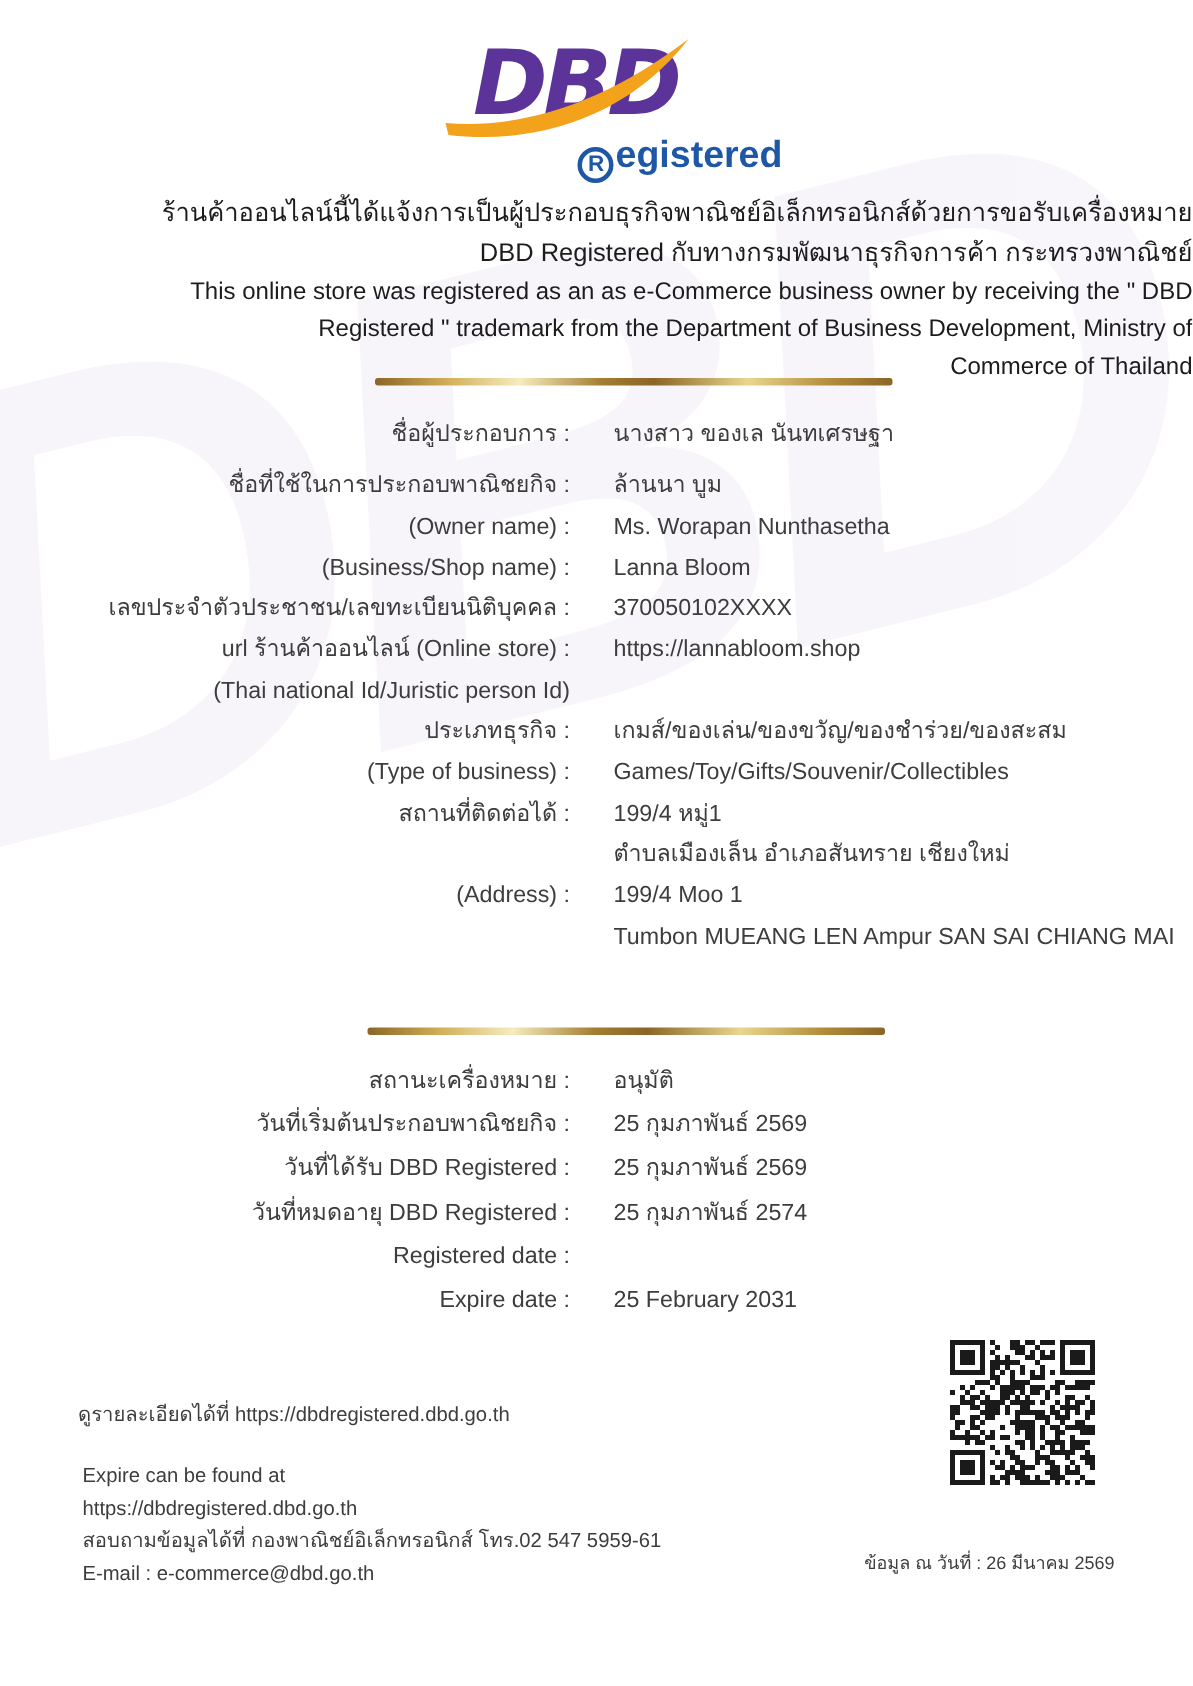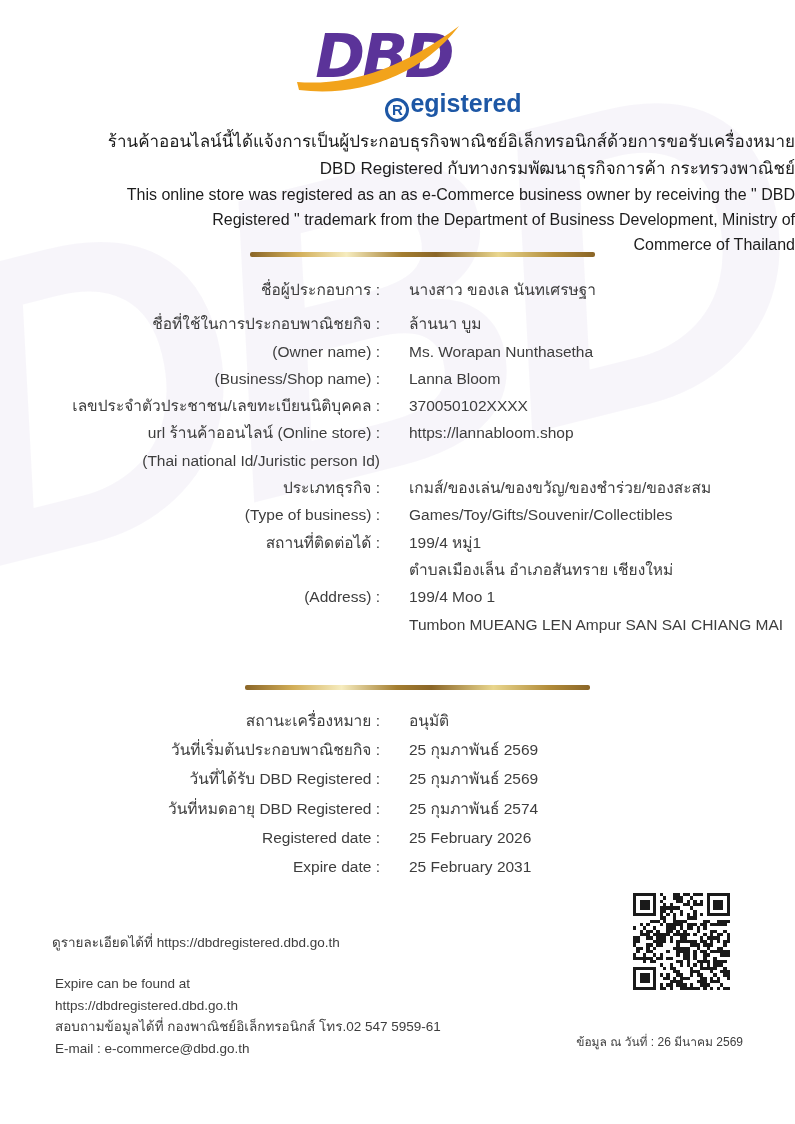--- a/index.html
+++ b/index.html
@@ -153,21 +153,20 @@
       <div class="row">
           <div class="f-label">วันที่ได้รับ DBD Registered :</div>
           <div class="f-value">25 กุมภาพันธ์ 2569</div>
         </div>
       <div class="row">
           <div class="f-label">วันที่หมดอายุ DBD Registered :</div>
           <div class="f-value">25 กุมภาพันธ์ 2574</div>
         </div>
       <div class="row">
           <div class="f-label">Registered date :</div>
-          <div class="f-value">25 February 2026</div>
         </div>
       <div class="row">
           <div class="f-label">Expire date :</div>
           <div class="f-value">25 February 2031</div>
         </div>
     </div>
 
     <div class="qr-wrap">
       <svg id="qr" viewBox="0 0 29 29" fill="#1a1a1a" shape-rendering="crispEdges">
           <rect x="0" y="0" width="1" height="1"></rect>

